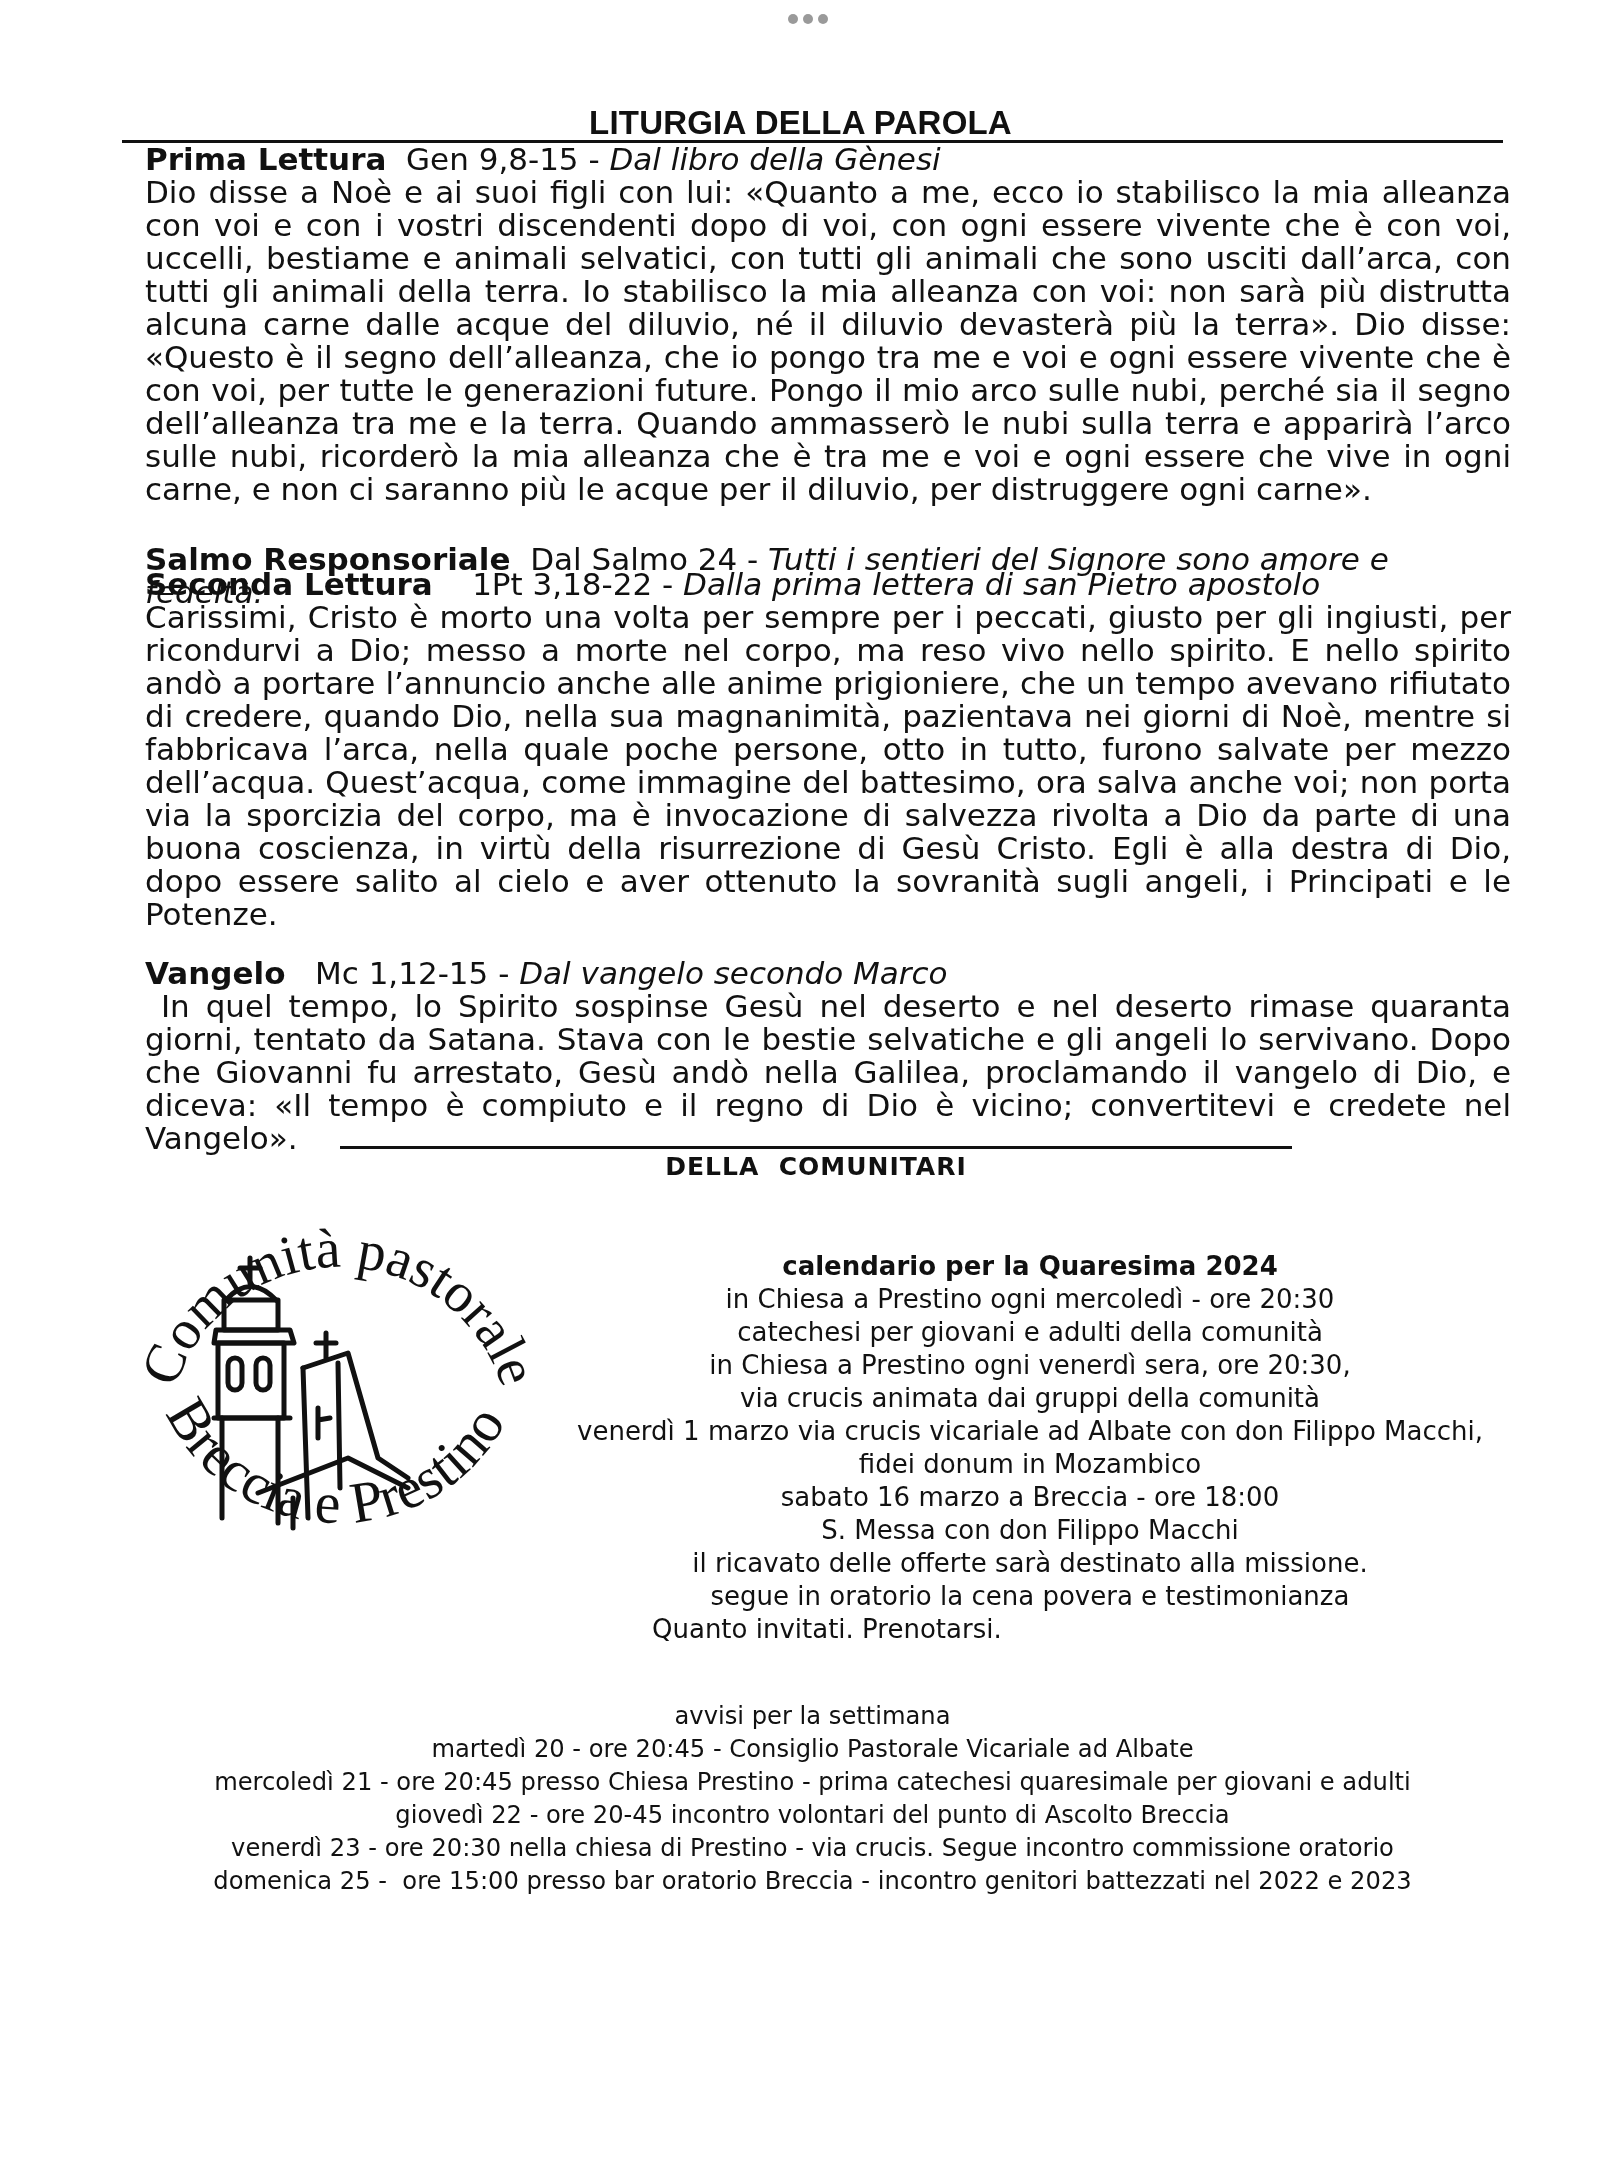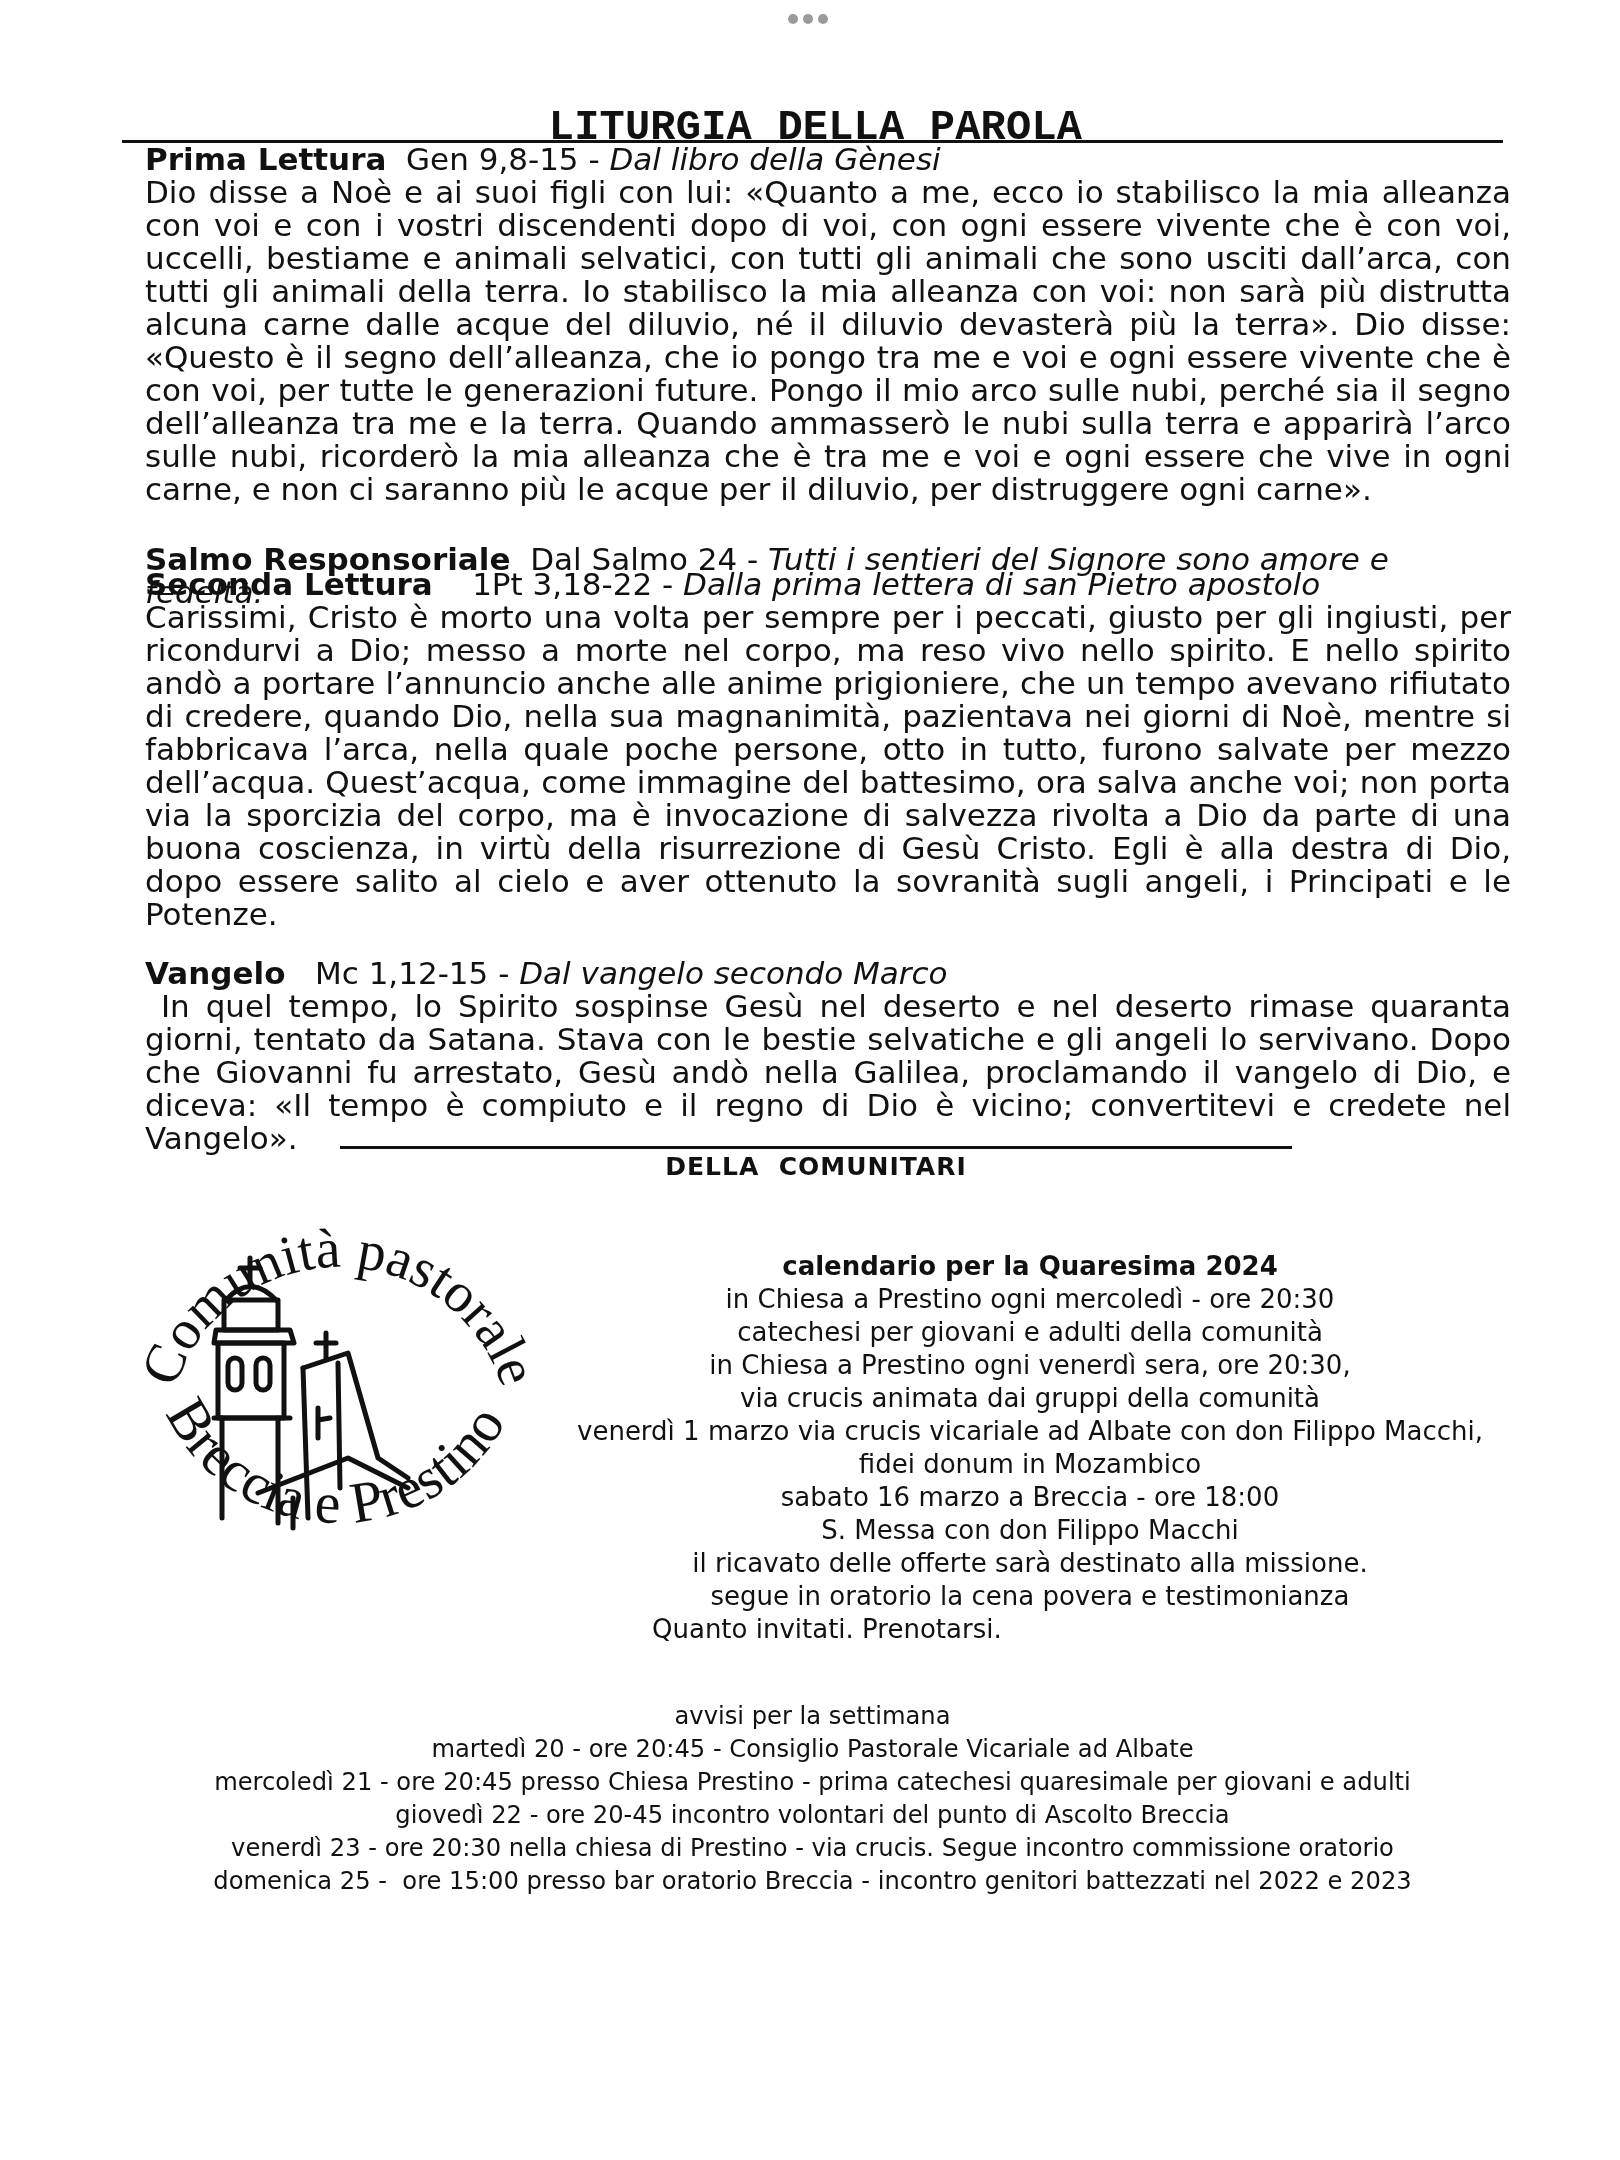--- a/index.html
+++ b/index.html
@@ -1,22 +1,22 @@
 <!DOCTYPE html>
 <html><head>
 <meta charset="utf-8">
 <style>
   html, body { margin: 0; padding: 0; background: #ffffff; }
   body { width: 1620px; height: 2160px; position: relative; overflow: hidden;
          font-family: "DejaVu Sans", sans-serif; color: #111; }
   .dots { position: absolute; left: 788px; top: 14px; display: flex; gap: 5px; }
   .dots span { width: 10px; height: 10px; border-radius: 50%; background: #9a9a9a; display: block; }
 
-  .page-title { position: absolute; left: 125px; width: 1381px; top: 104px; text-align: center;
-    font-family: Liberation Mono, monospace; font-weight: bold; font-size: 42px; letter-spacing: 0.2px; }
+  .page-title { position: absolute; left: 110px; width: 1381px; top: 104px; text-align: center;
+    font-family: Liberation Sans, sans-serif; font-weight: bold; font-size: 33px; letter-spacing: 0.2px; }
   .rule-top { position: absolute; left: 122px; width: 1381px; top: 140px; height: 3px; background: #111; }
 
   .body-block { position: absolute; left: 145px; width: 1366px; font-size: 31px; line-height: 33px; }
   .just { text-align: justify; text-align-last: left; }
   .hd b { font-weight: bold; }
   .hd i { font-style: italic; }
 
   #prima { top: 143px; }
   #salmo { top: 503px; margin-top: 40px; }
   #seconda { top: 568px; }

